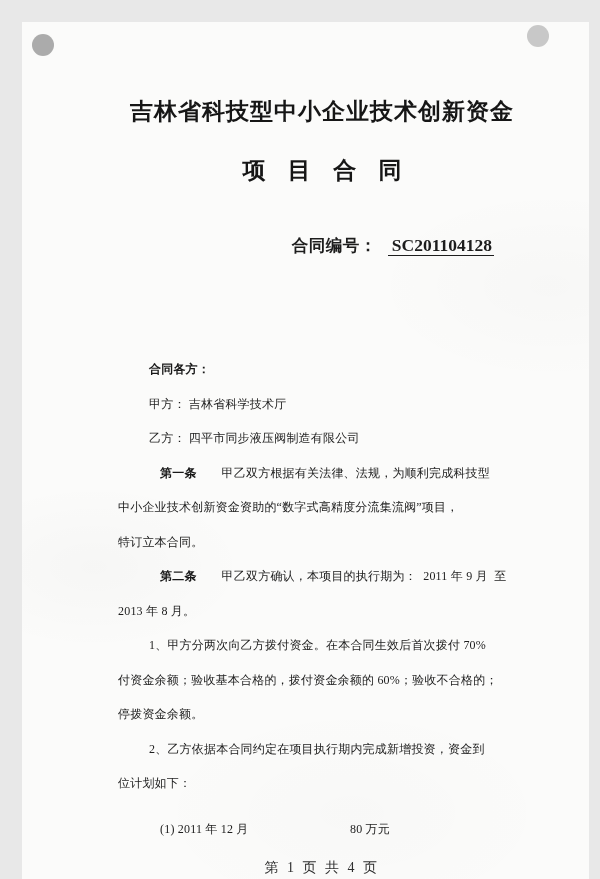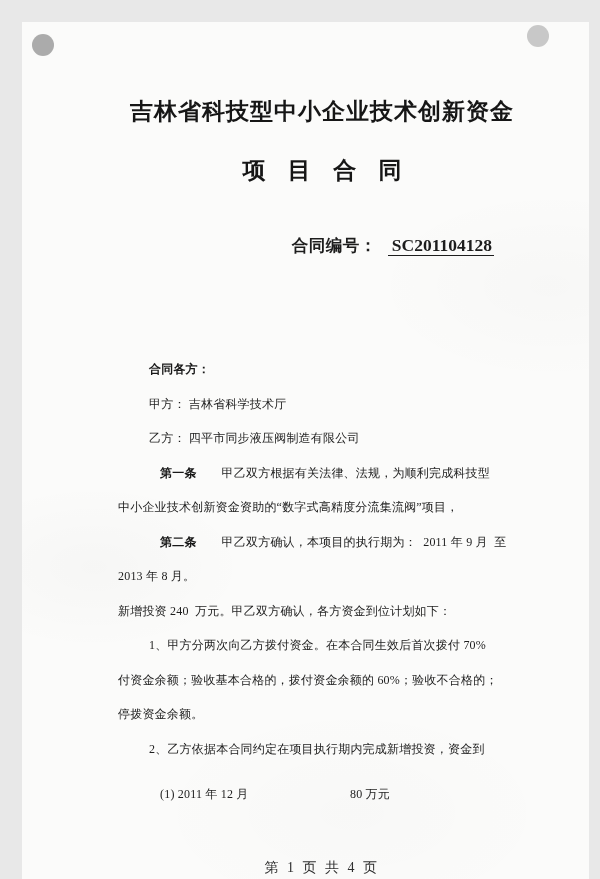--- a/index.html
+++ b/index.html
@@ -109,29 +109,30 @@
     <span class="label">合同编号：</span><span class="value">SC201104128</span>
   </div>
 
   <div class="content">
     <div class="line indent bold-sans">合同各方：</div>
     <div class="line indent">甲方： 吉林省科学技术厅</div>
     <div class="line indent">乙方： 四平市同步液压阀制造有限公司</div>
 
     <div class="line indent"><span class="lead">第一条</span><span>甲乙双方根据有关法律、法规，为顺利完成科技型</span></div>
     <div class="line">中小企业技术创新资金资助的“数字式高精度分流集流阀”项目，</div>
+    <div class="line">特订立本合同。</div>
 
     <div class="line indent"><span class="lead">第二条</span><span>甲乙双方确认，本项目的执行期为：  2011 年 9 月  至</span></div>
     <div class="line">2013 年 8 月。</div>
 
-    <div class="line">新增投资 240  万元。甲乙双方确认，各方资金到位计划如下：</div>
 
     <div class="line indent">1、甲方分两次向乙方拨付资金。在本合同生效后首次拨付 70%</div>
     <div class="line">付资金余额；验收基本合格的，拨付资金余额的 60%；验收不合格的；</div>
     <div class="line">停拨资金余额。</div>
 
     <div class="line indent">2、乙方依据本合同约定在项目执行期内完成新增投资，资金到</div>
+    <div class="line">位计划如下：</div>
 
     <div class="line indent"><span class="sched-date">(1) 2011 年 12 月</span><span>80 万元</span></div>
   </div>
 
   <div class="footer">第 1 页 共 4 页</div>
 </div>
 
 </body></html>

